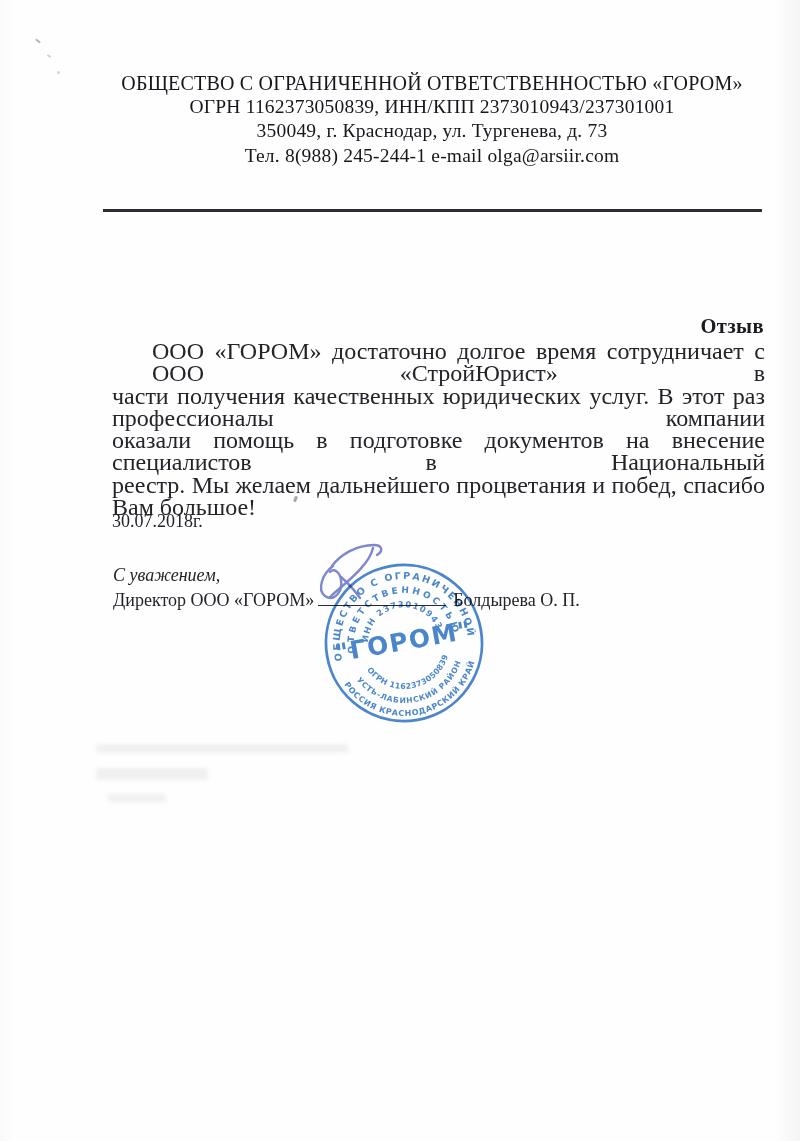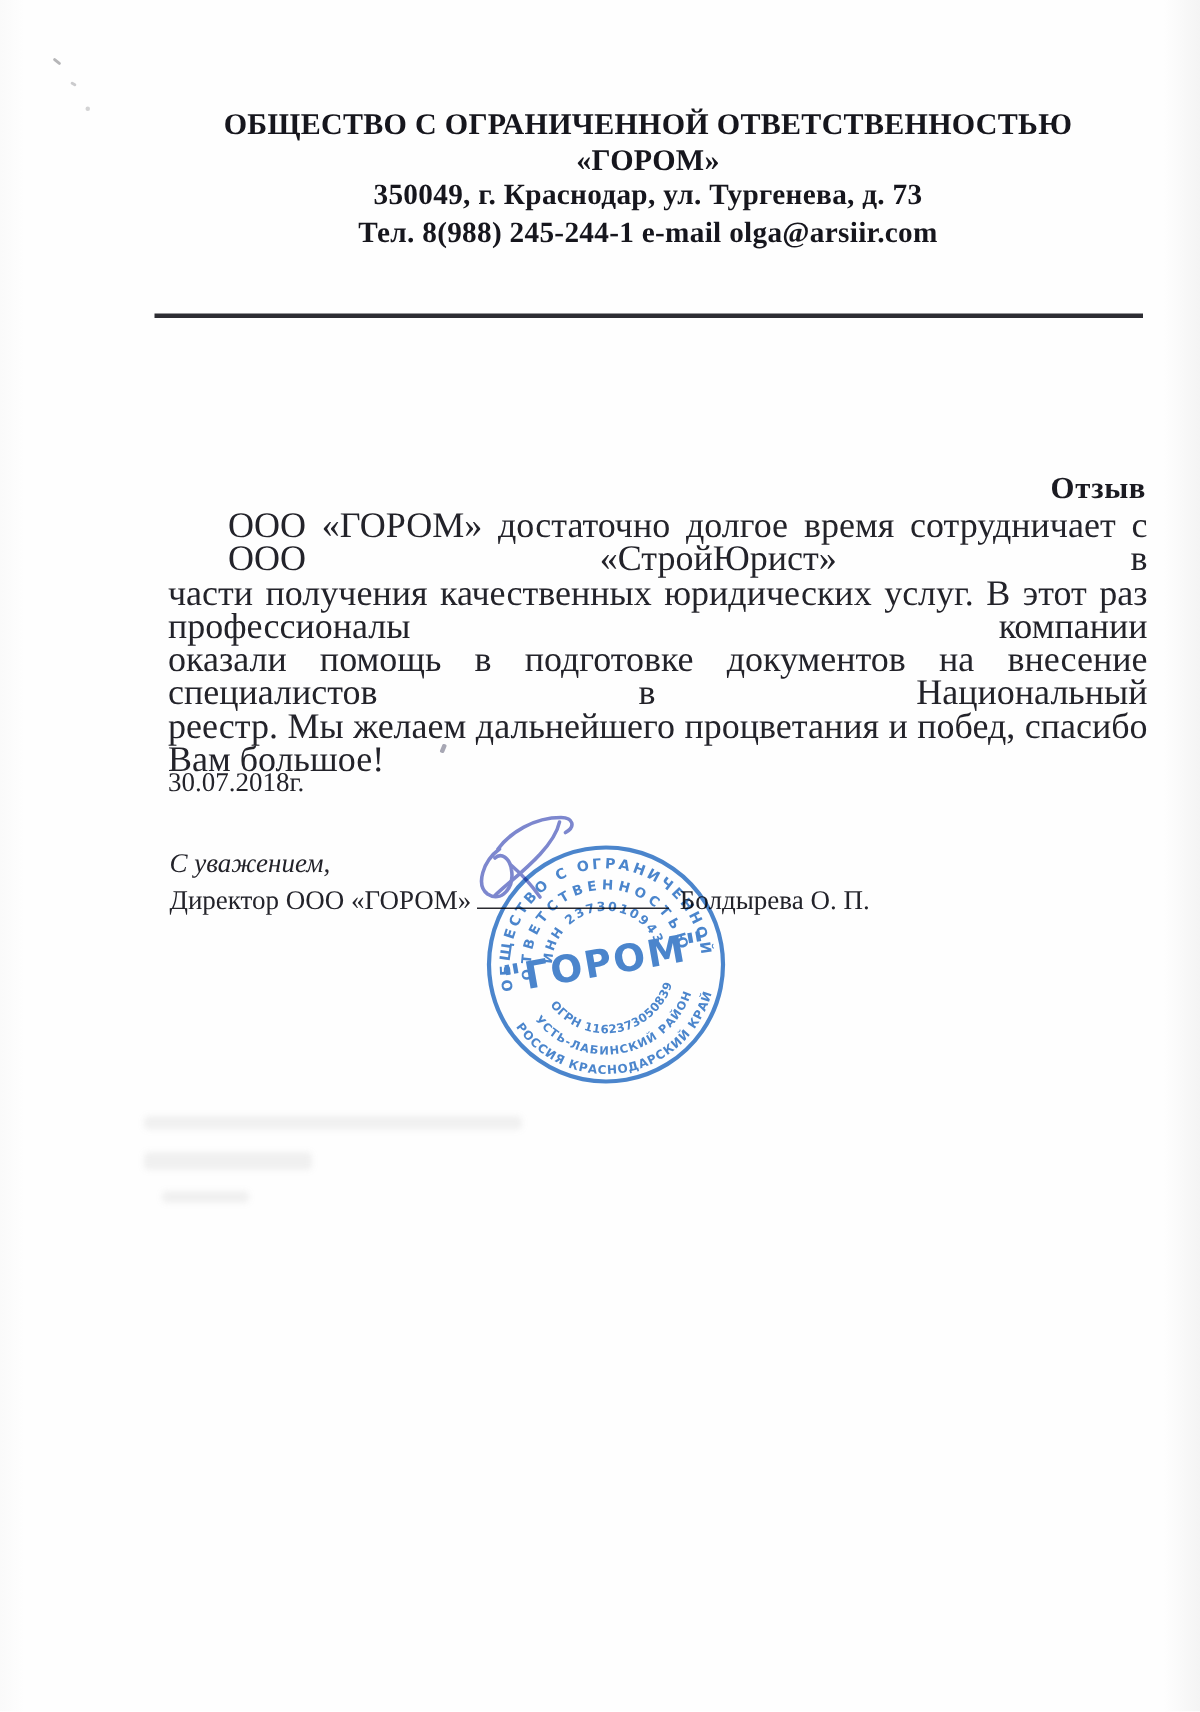--- a/index.html
+++ b/index.html
@@ -3,21 +3,21 @@
 <meta charset="utf-8">
 <style>
   html,body{margin:0;padding:0;background:#ffffff;}
   .paper{
     position:relative;width:800px;height:1141px;overflow:hidden;
     background:linear-gradient(90deg,#fafafa 0,#fefefe 2%,#fefefe 97%,#f4f4f4 100%);
     font-family:"Liberation Serif", serif;color:#1d1d24;
   }
   
   .letterhead{position:absolute;left:100px;top:71px;width:664px;text-align:center;
-    font-weight:bold;color:#16161d;line-height:24.2px;font-size:19.5px;letter-spacing:.2px;}
+    font-weight:normal;color:#16161d;line-height:24.2px;font-size:19.5px;letter-spacing:.2px;}
   .letterhead .h-main{font-size:20px;}
   .divider{position:absolute;left:103px;top:209px;width:659px;height:3px;background:#2d2d33;}
   
   .doc-title{position:absolute;left:100px;top:315px;width:664px;text-align:right;
     font-weight:bold;font-size:20.5px;color:#1b1b22;letter-spacing:.4px;}
   .body-block{position:absolute;left:112px;top:340px;width:653px;
     font-size:24px;line-height:22.3px;color:#23232a;}
   .body-line{text-align:justify;text-align-last:justify;white-space:normal;}
   .body-line.first{padding-left:40px;}
   .body-line.last{text-align-last:left;}
@@ -52,20 +52,21 @@
   .speck.s3{left:57px;top:71px;width:3px;height:3px;border-radius:50%;opacity:.6;}
   .speck.s4{left:294px;top:496px;width:3px;height:6px;transform:rotate(22deg);background:rgba(80,80,105,.5);}
 </style>
 </head>
 <body>
 
 <div class="paper">
 
   <div class="letterhead">
     <div class="h-line h-main">ОБЩЕСТВО С ОГРАНИЧЕННОЙ ОТВЕТСТВЕННОСТЬЮ «ГОРОМ»</div>
+    <div class="h-line">ОГРН 1162373050839, ИНН/КПП 2373010943/237301001</div>
     <div class="h-line">350049, г. Краснодар, ул. Тургенева, д. 73</div>
     <div class="h-line">Тел. 8(988) 245-244-1 e-mail olga@arsiir.com</div>
   </div>
   <div class="divider"></div>
 
   <div class="doc-title">Отзыв</div>
 
   <div class="body-block">
     <div class="body-line first">ООО «ГОРОМ» достаточно долгое время сотрудничает с ООО «СтройЮрист» в</div>
     <div class="body-line">части получения качественных юридических услуг. В этот раз профессионалы компании</div>

